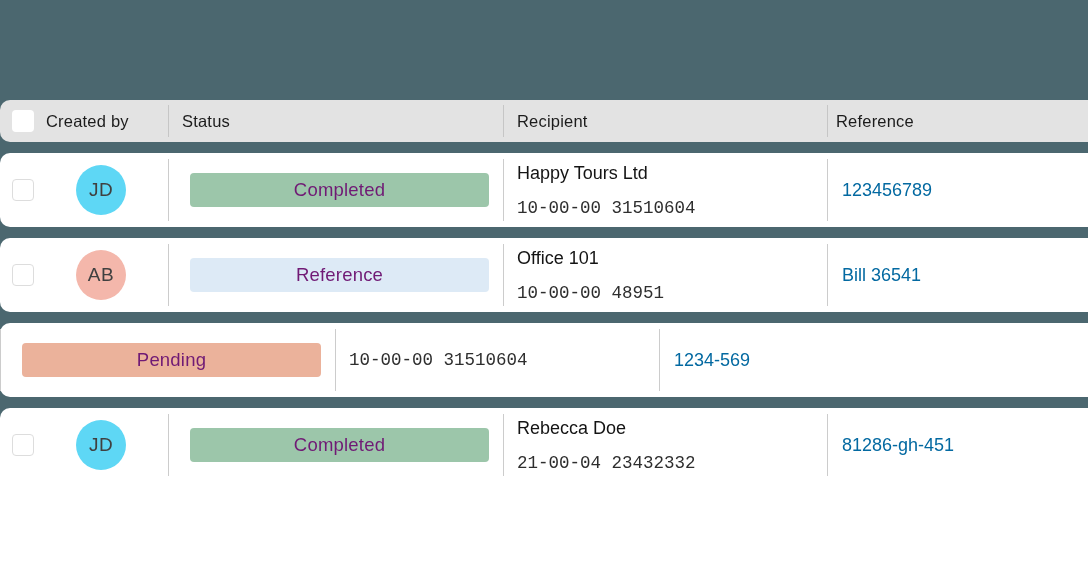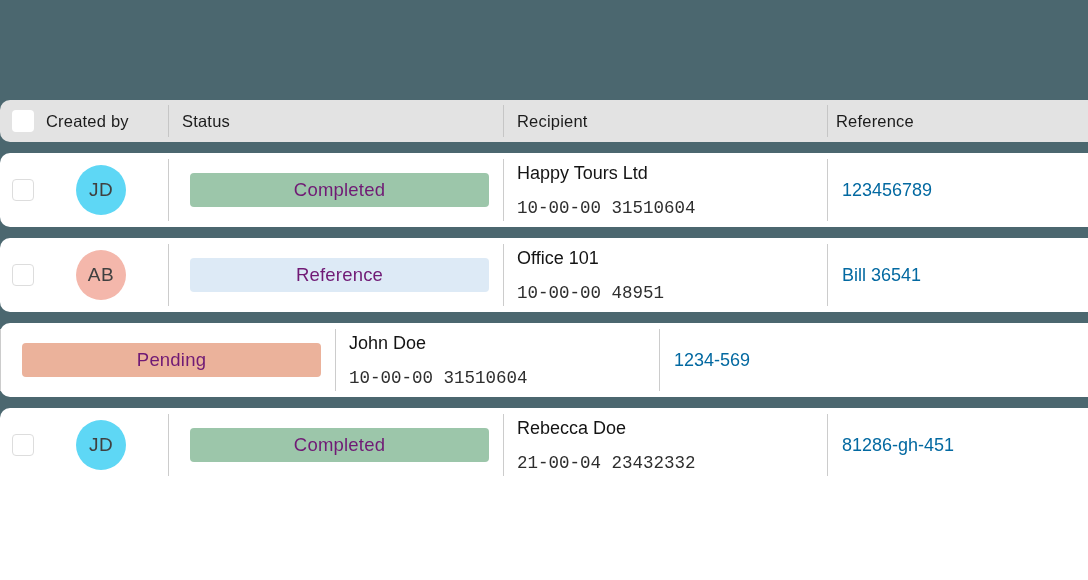--- a/index.html
+++ b/index.html
@@ -197,21 +197,20 @@
         <span class="reference-value">Bill 36541</span>
       </div>
     </div>
 
     <div class="data-row">
       <div class="col col-status col-divided">
         <span class="badge" style="background: rgb(235, 178, 155);">Pending</span>
       </div>
       <div class="col col-recipient col-divided">
         <span class="recipient-block">
-          <span class="recipient-name">John Doe</span>
           <span class="recipient-account">10-00-00 31510604</span>
         </span>
       </div>
       <div class="col col-reference col-divided">
         <span class="reference-value">1234-569</span>
       </div>
     </div>
 
     <div class="data-row">
       <div class="col col-created">

